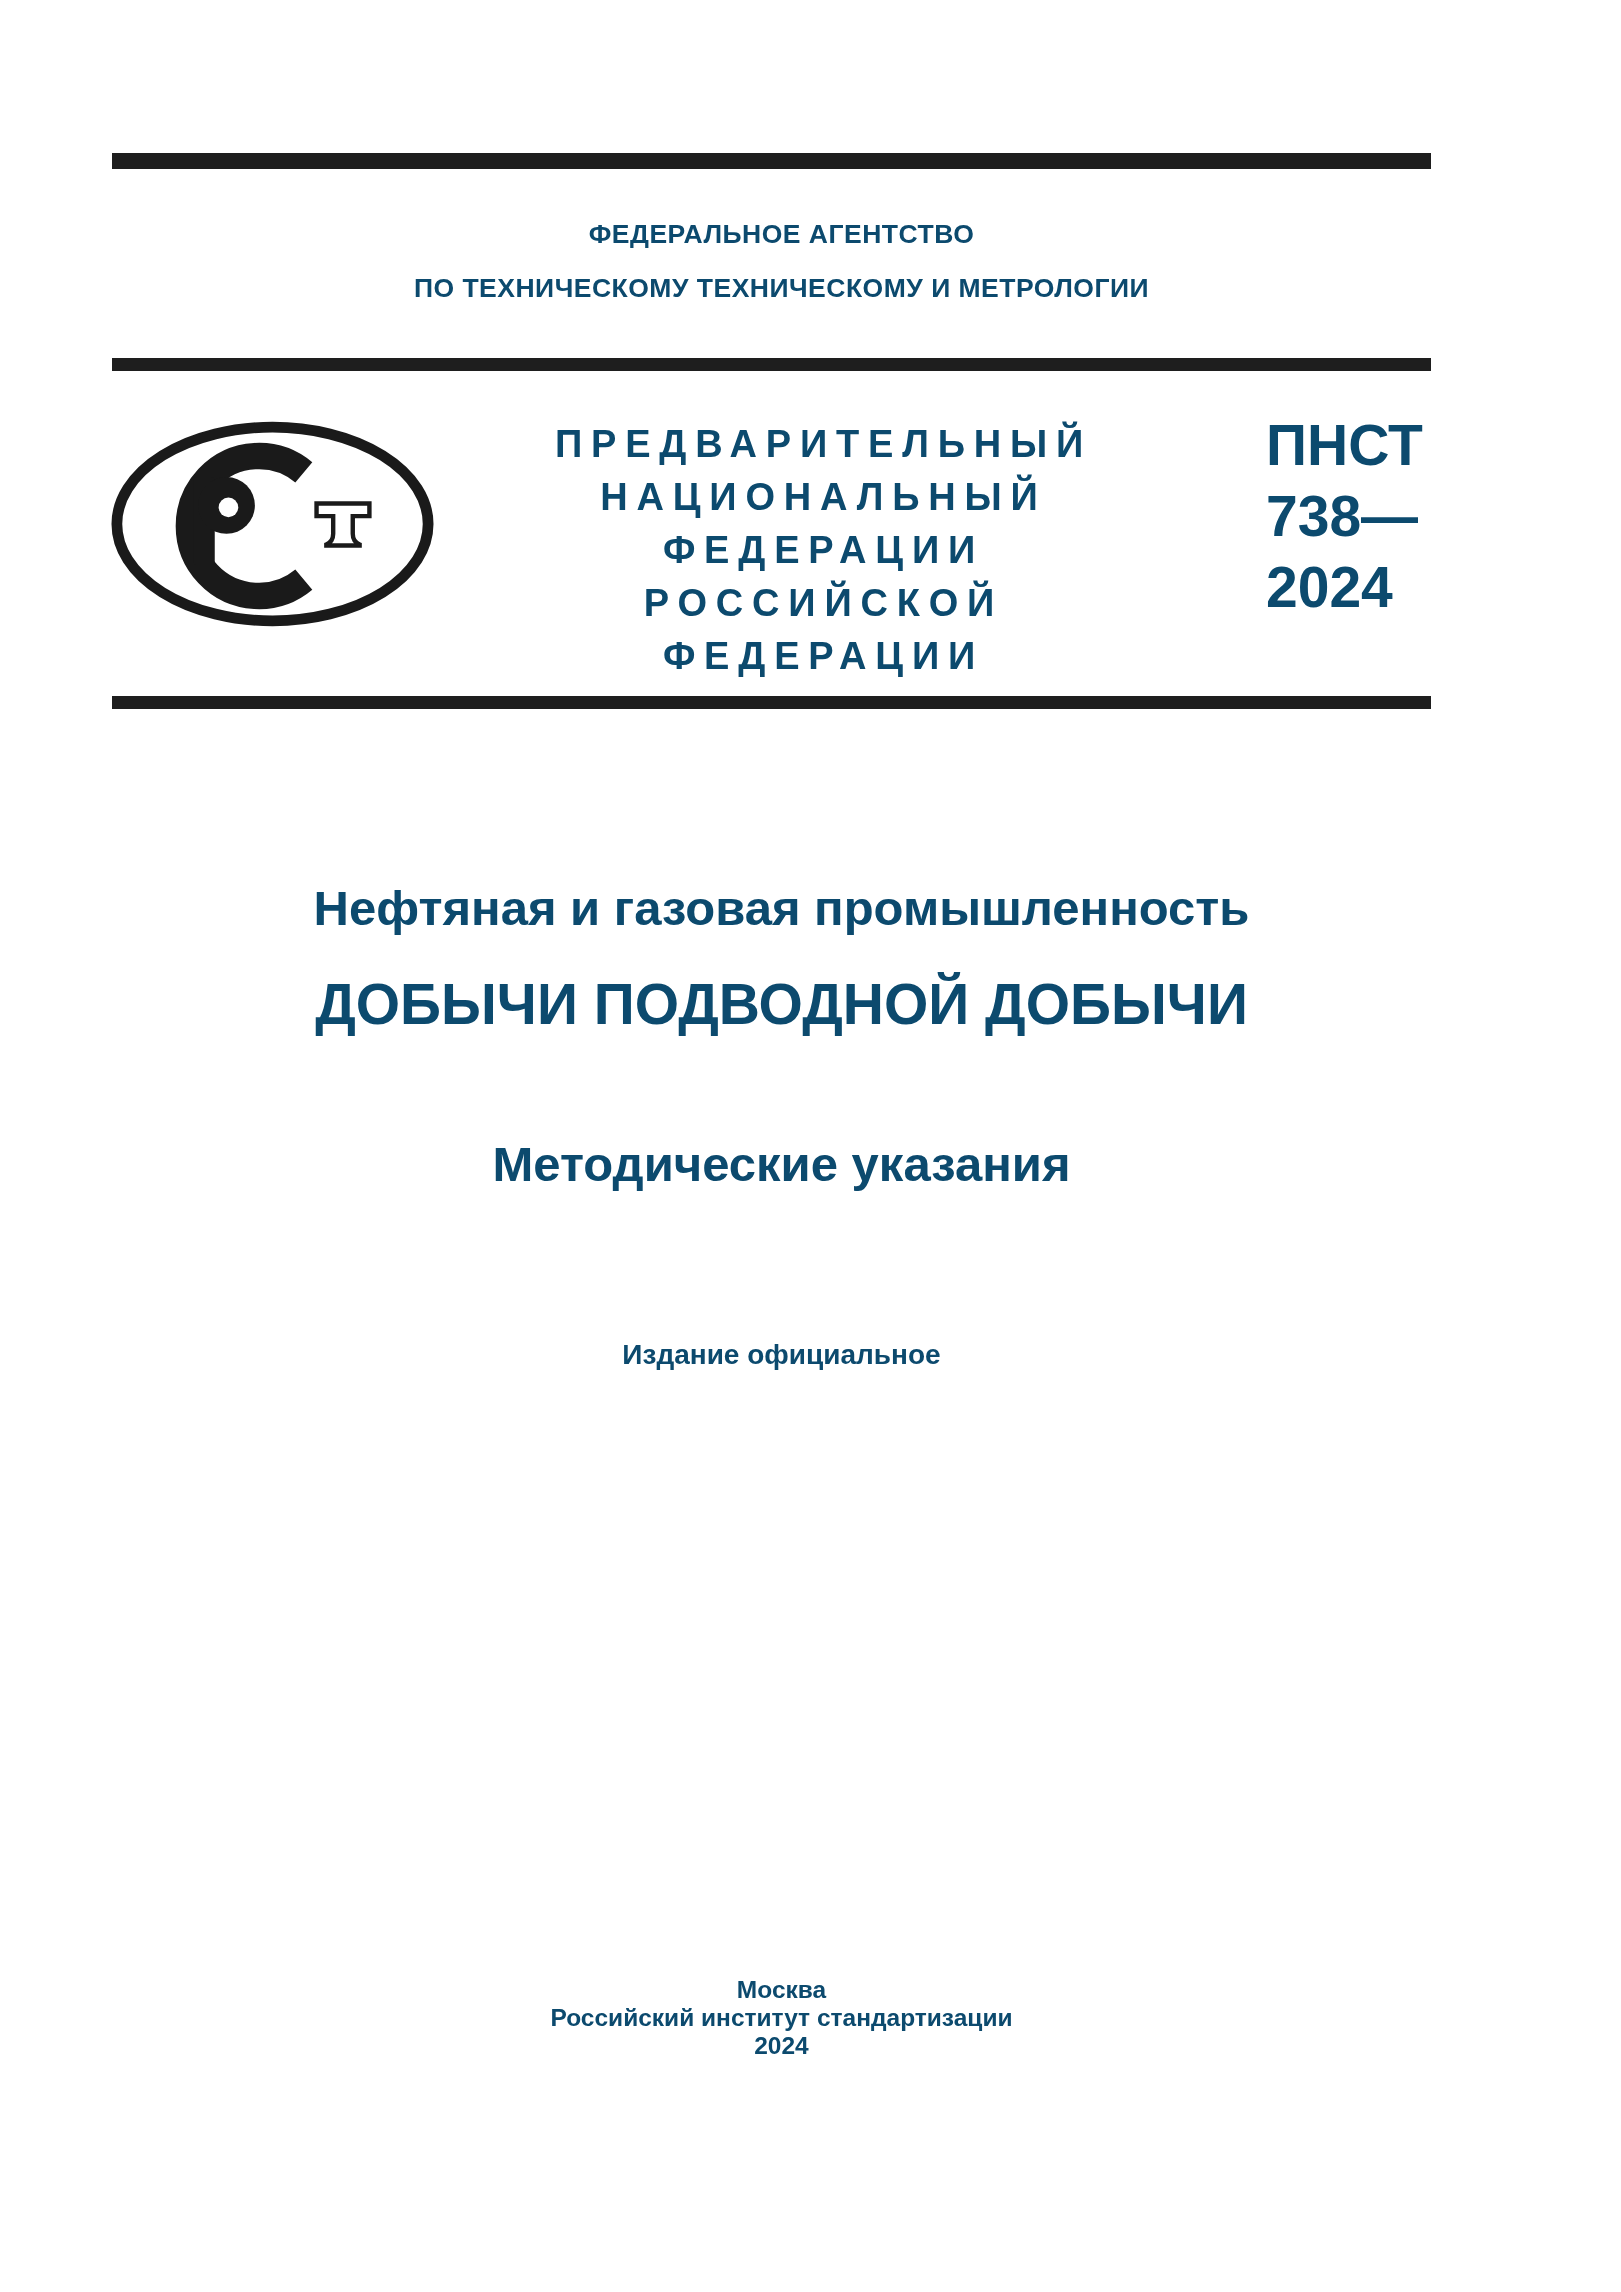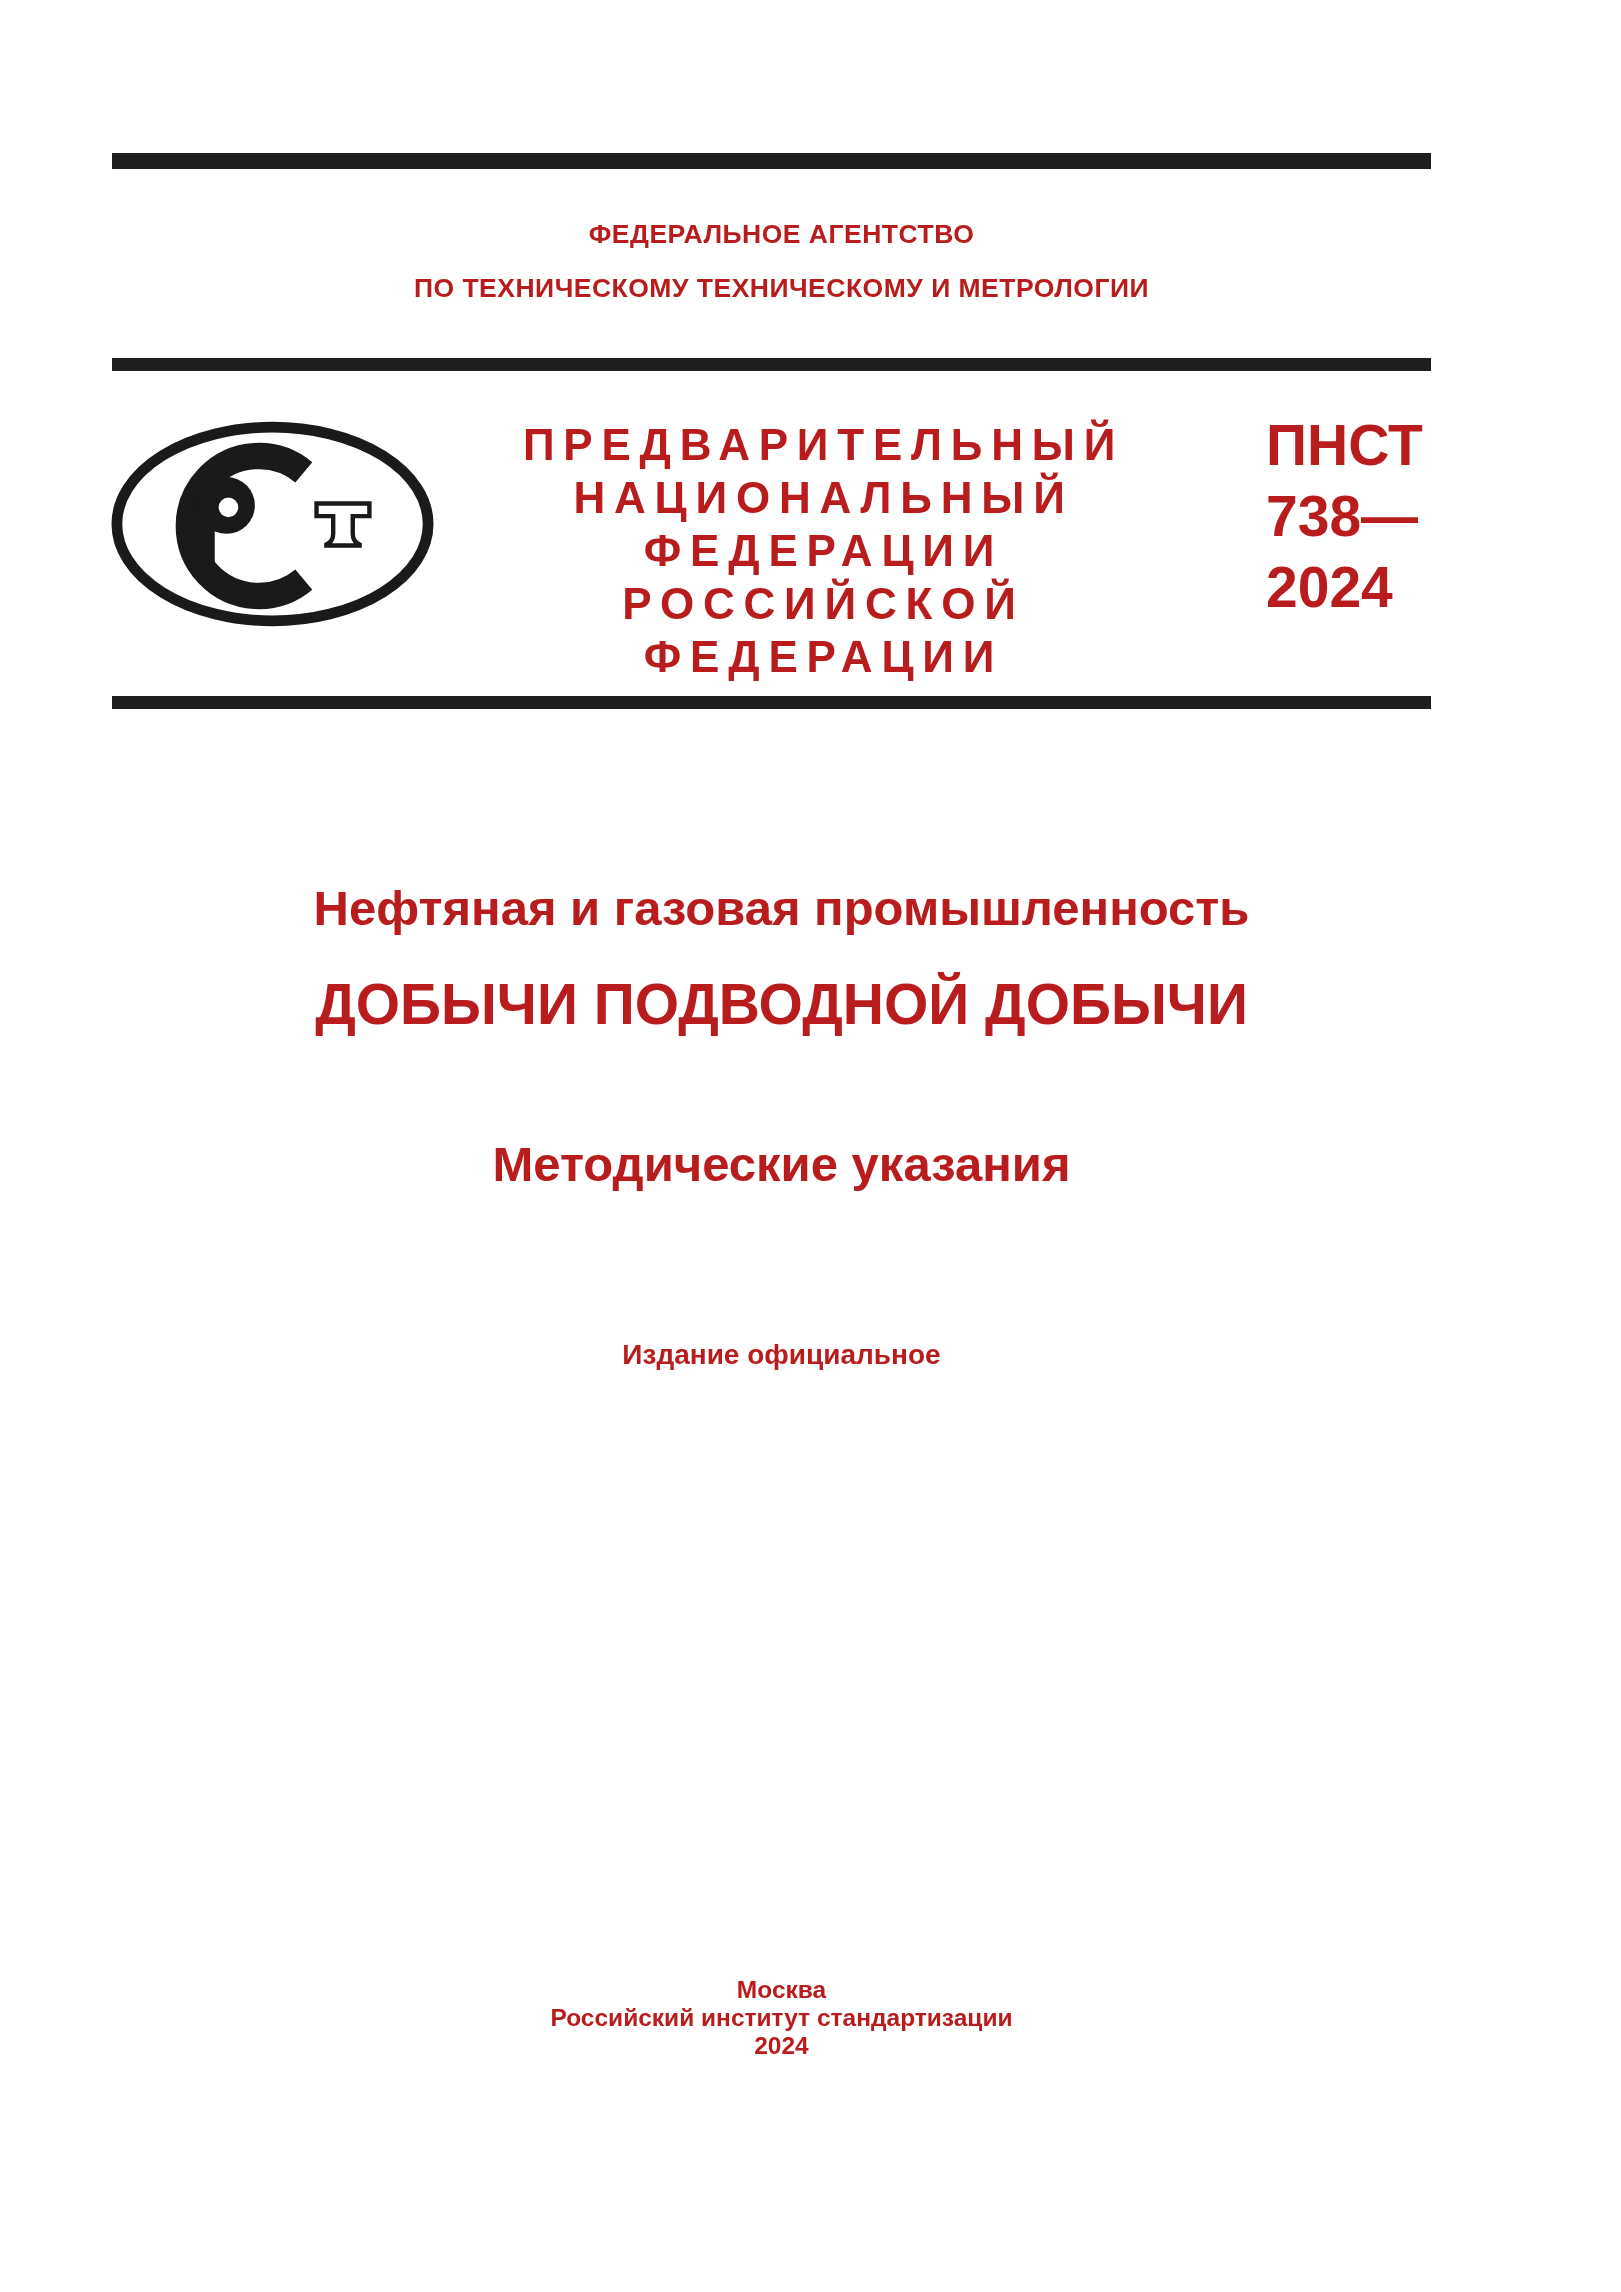--- a/index.html
+++ b/index.html
@@ -7,21 +7,21 @@
     padding: 0;
     background: #e8e8e8;
   }
   .page {
     position: relative;
     width: 1621px;
     height: 2293px;
     margin: 0 auto;
     background: #ffffff;
     font-family: "Liberation Sans", sans-serif;
-    color: #b91c1c;
+    color: #0c4a6e;
     overflow: hidden;
   }
   .rule {
     position: absolute;
     left: 112px;
     width: 1319px;
     background: #1e1e1e;
   }
   .rule-top    { top: 153px; height: 15.7px; }
   .rule-mid    { top: 358px; height: 12.7px; }
@@ -57,21 +57,21 @@
     height: 206px;
   }
 
   .std-type {
     position: absolute;
     left: 441px;
     top: 418px;
     width: 765px;
     text-align: center;
     font-weight: bold;
-    font-size: 44px;
+    font-size: 38px;
     line-height: 53px;
     letter-spacing: 8.8px;
     white-space: nowrap;
   }
 
   .designation {
     position: absolute;
     left: 1266px;
     top: 410px;
     width: 167px;

